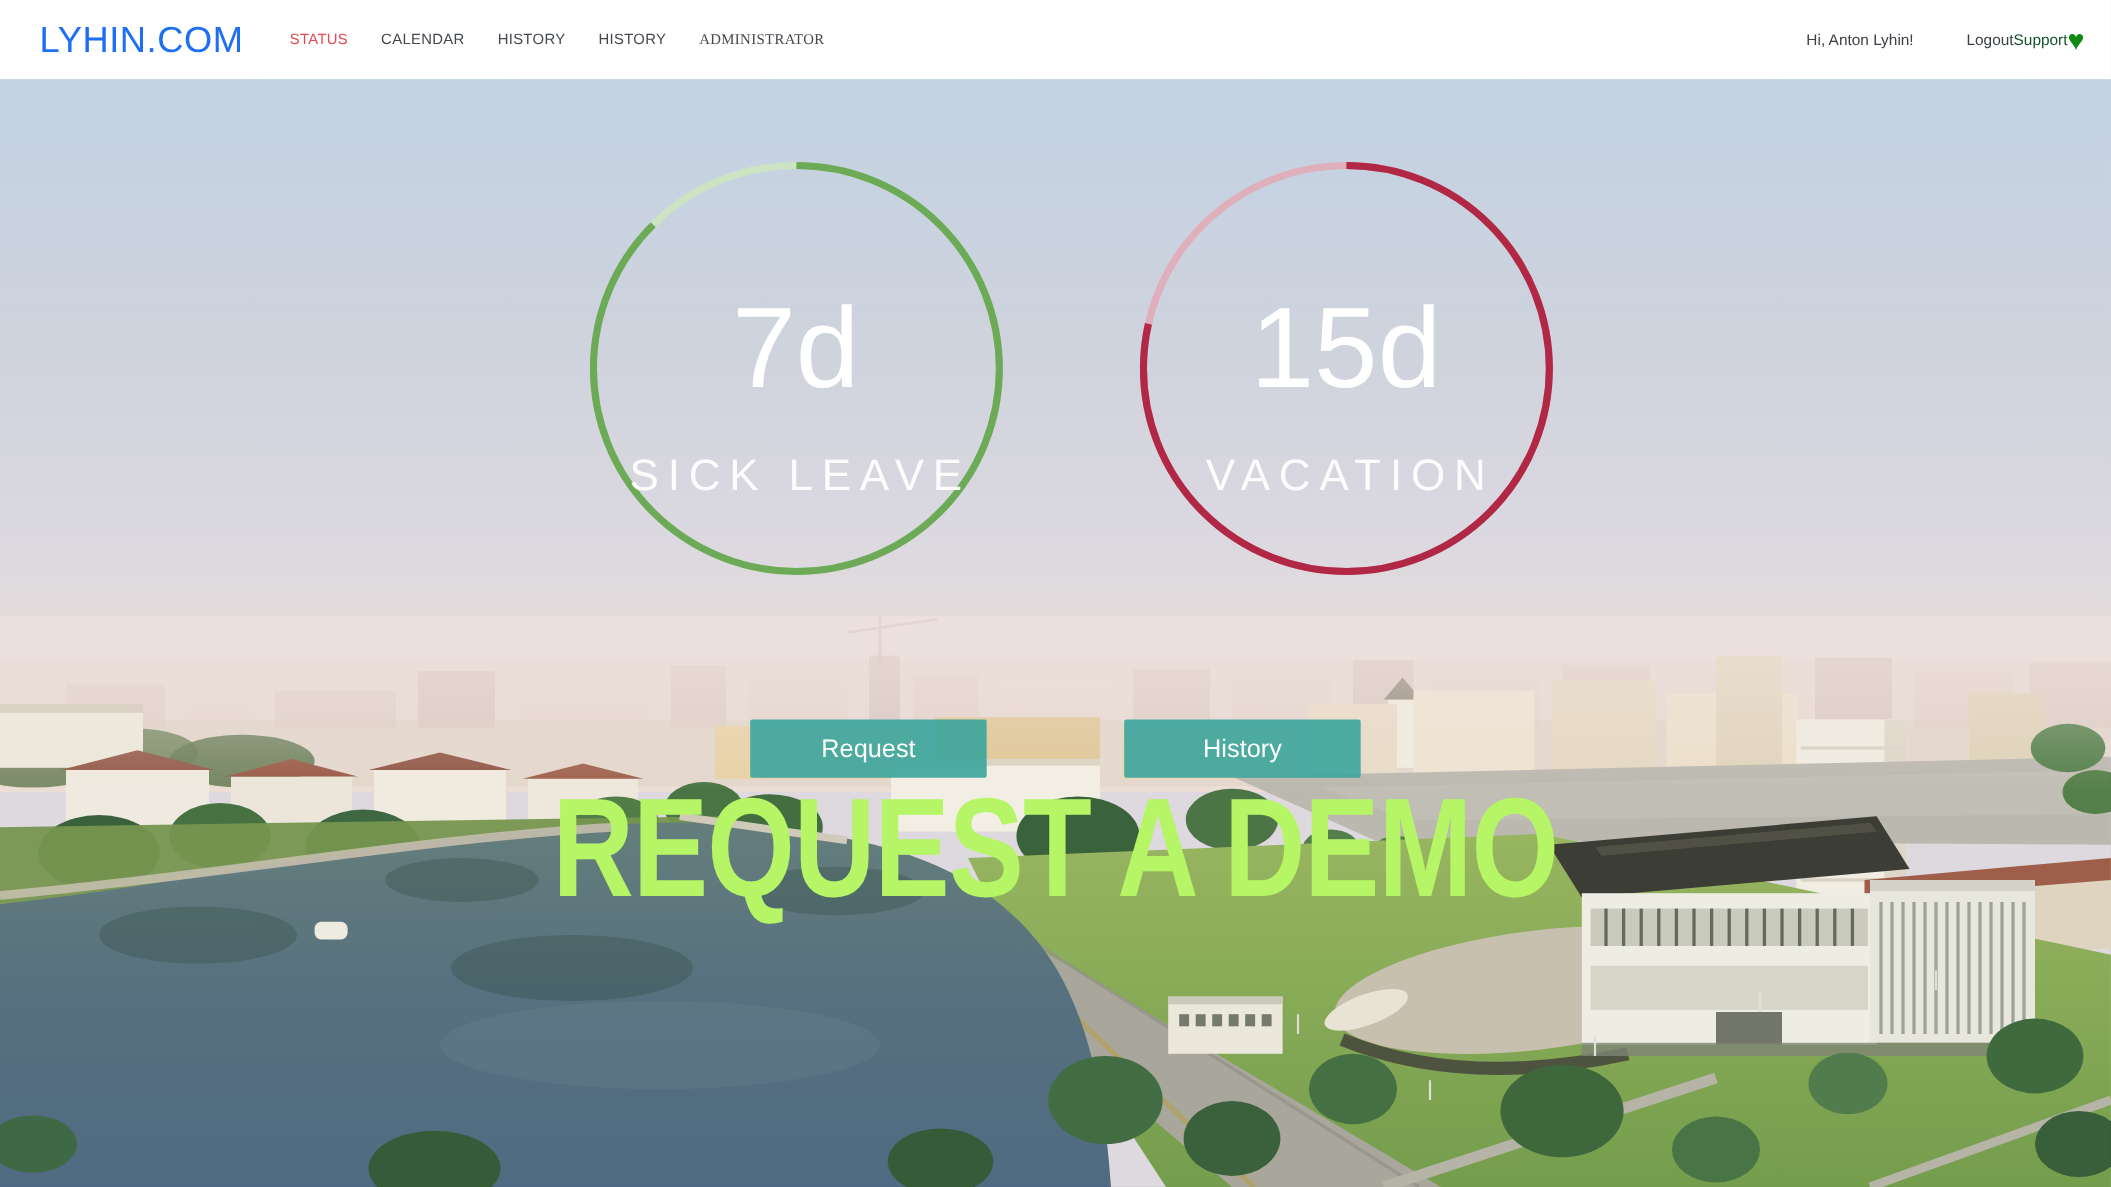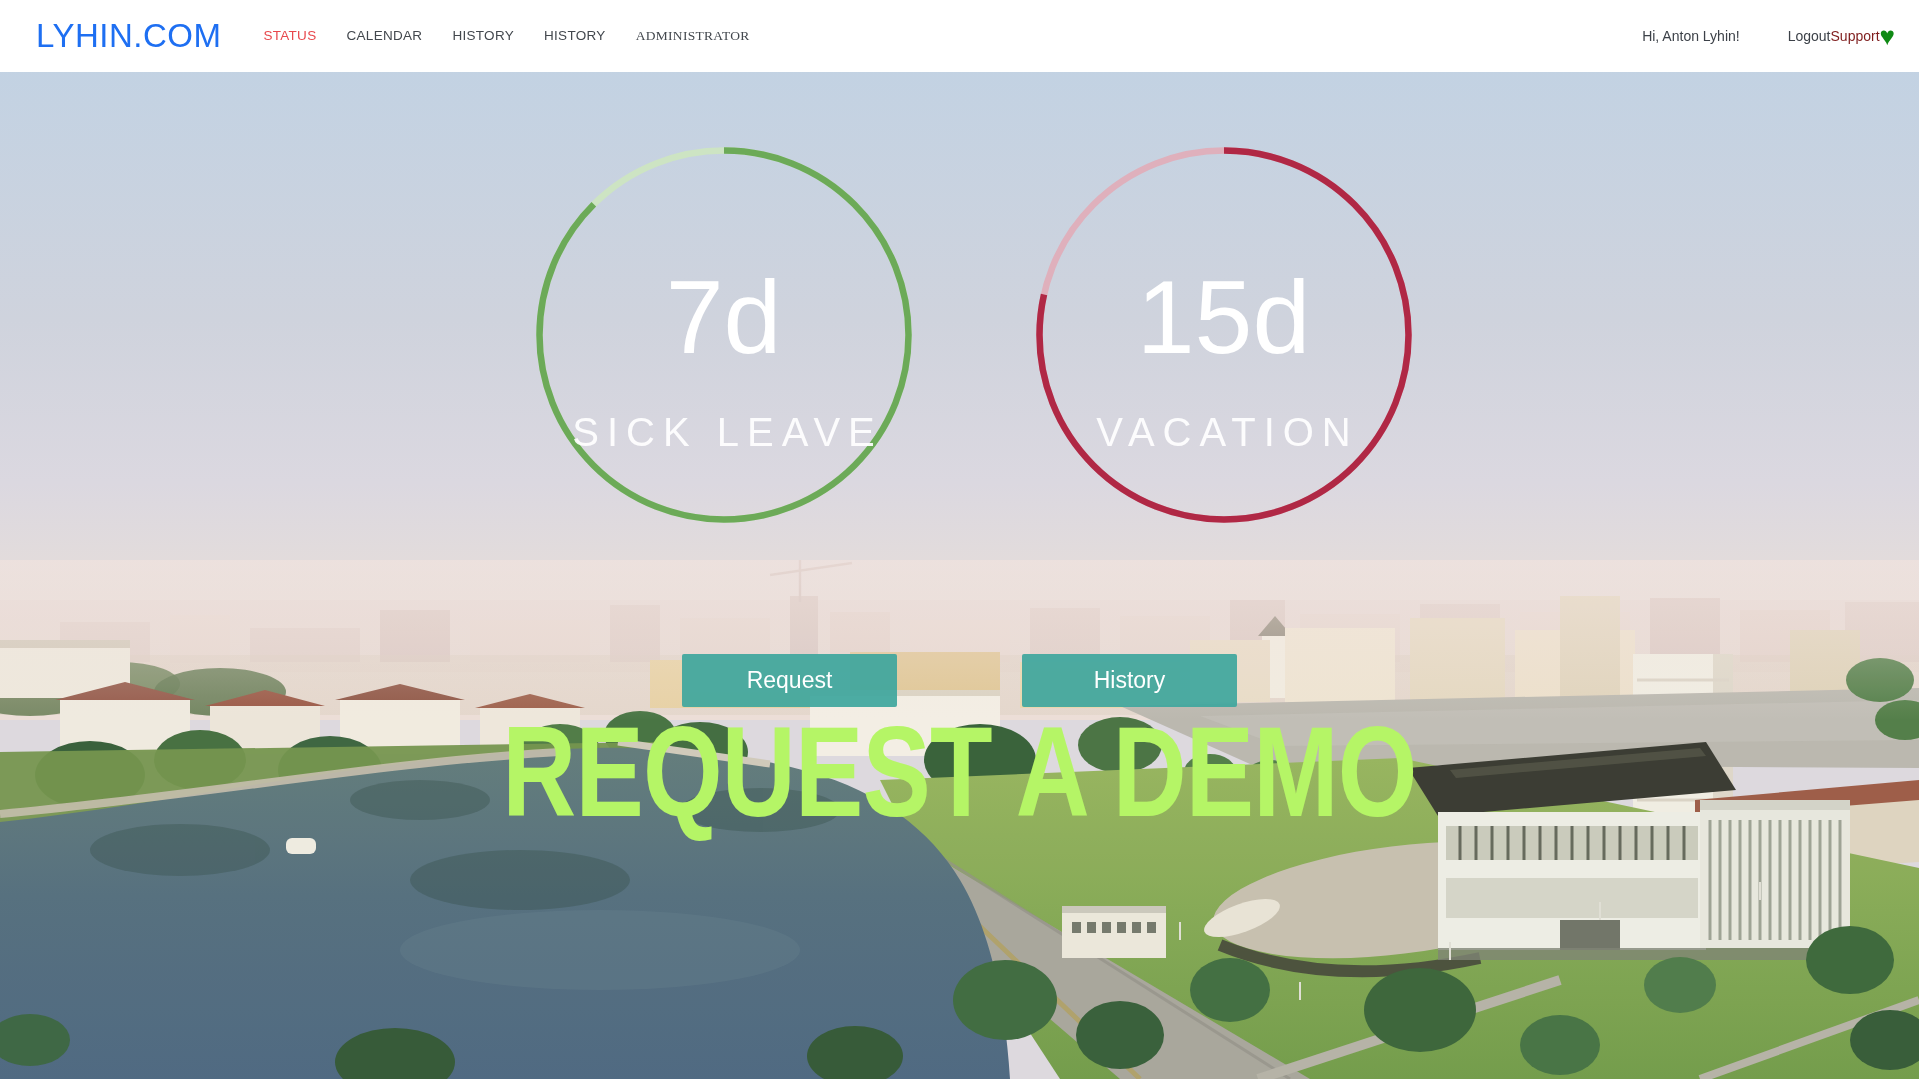--- a/index.html
+++ b/index.html
@@ -303,18 +303,18 @@
     <nav class="mainnav">
       <span class="nav-item" style="color: rgb(232, 72, 77);">STATUS</span>
       <span class="nav-item" style="color: rgb(67, 72, 78);">CALENDAR</span>
       <span class="nav-item" style="color: rgb(67, 72, 78);">HISTORY</span>
       <span class="nav-item" style="color: rgb(67, 72, 78);">HISTORY</span>
       <span class="nav-item" style="color: rgb(67, 72, 78); font-family: Liberation Serif, serif;">ADMINISTRATOR</span>
     </nav>
     <div class="topbar-right">
       <span class="greeting" style="color: rgb(60, 65, 72);">Hi, Anton Lyhin!</span>
       <span class="logout">Logout</span>
-      <span class="support" style="color: #7f1d1d;">Support</span>
+      <span class="support" style="color: #14532d;">Support</span>
       <span class="heart" style="color: rgb(15, 138, 20);">♥</span>
     </div>
   </header>
 
 </div>
 
 </body></html>

